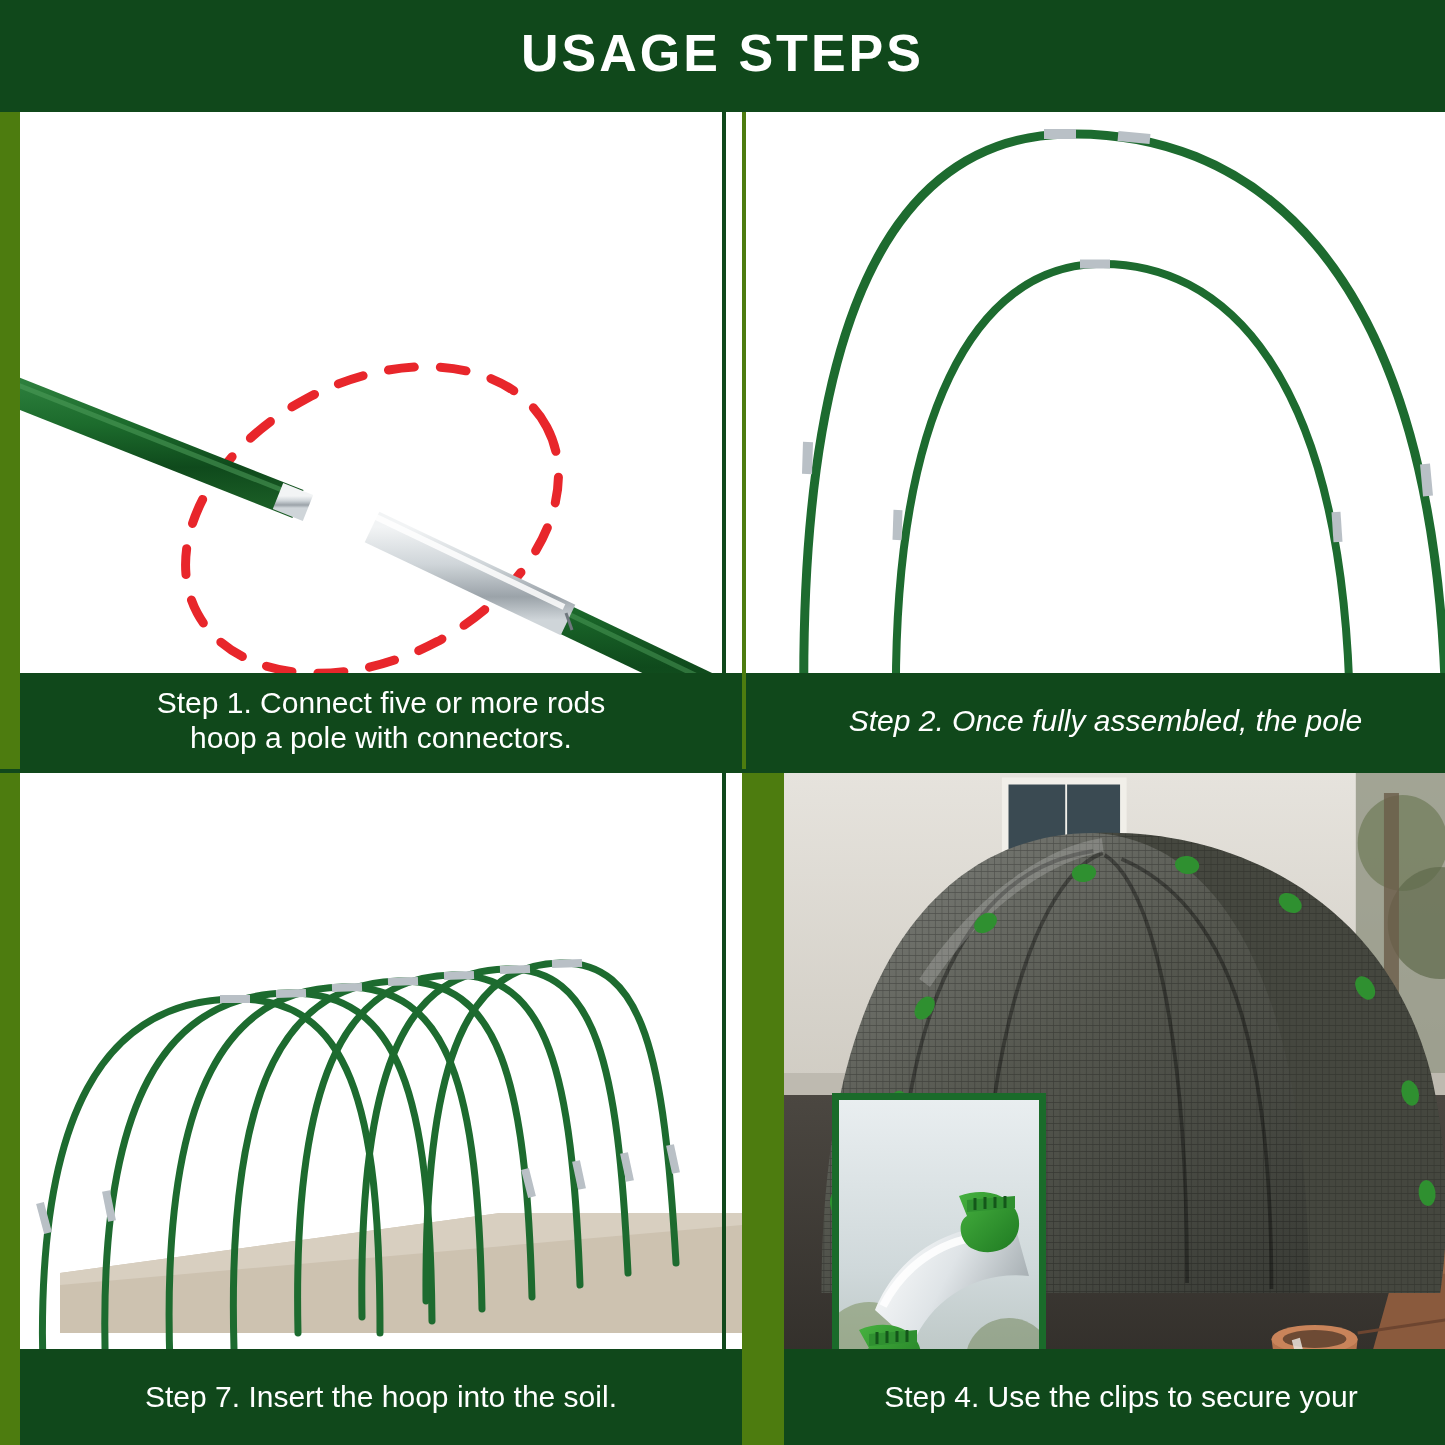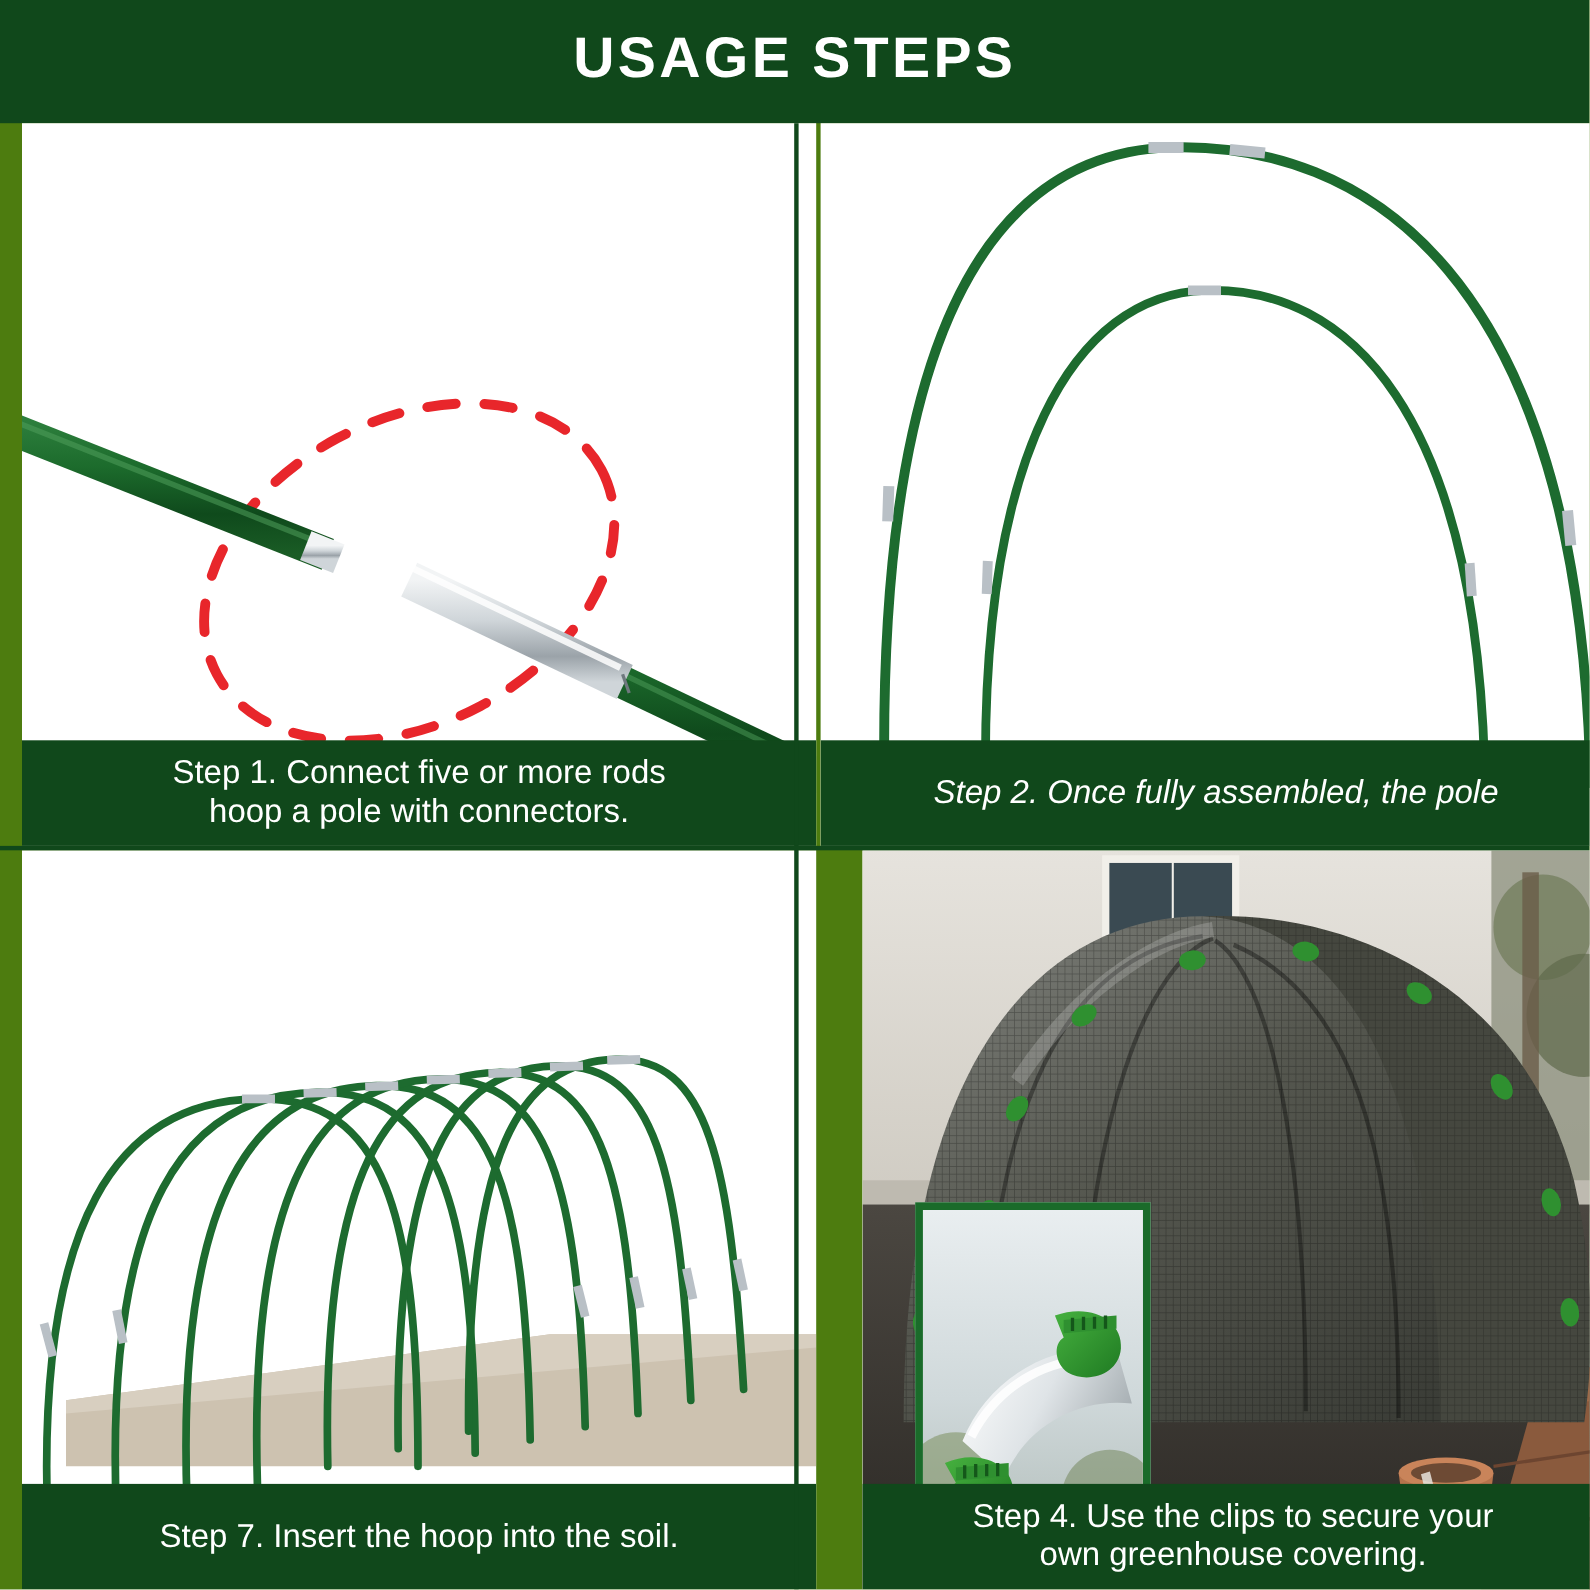--- a/index.html
+++ b/index.html
@@ -354,21 +354,20 @@
               <line x1="58" y1="231" x2="58" y2="242"></line>
               <line x1="68" y1="230" x2="68" y2="242"></line>
             </g>
           </g>
         </svg>
       </div>
 
       <div class="caption cap-br">
         <div>
           <span>Step 4. Use the clips to secure your</span>
-          <span>own greenhouse covering.</span>
         </div>
       </div>
     </div>
 
     <div class="vsep"></div>
     <div class="hsep"></div>
   </div>
 
 </div>
 

